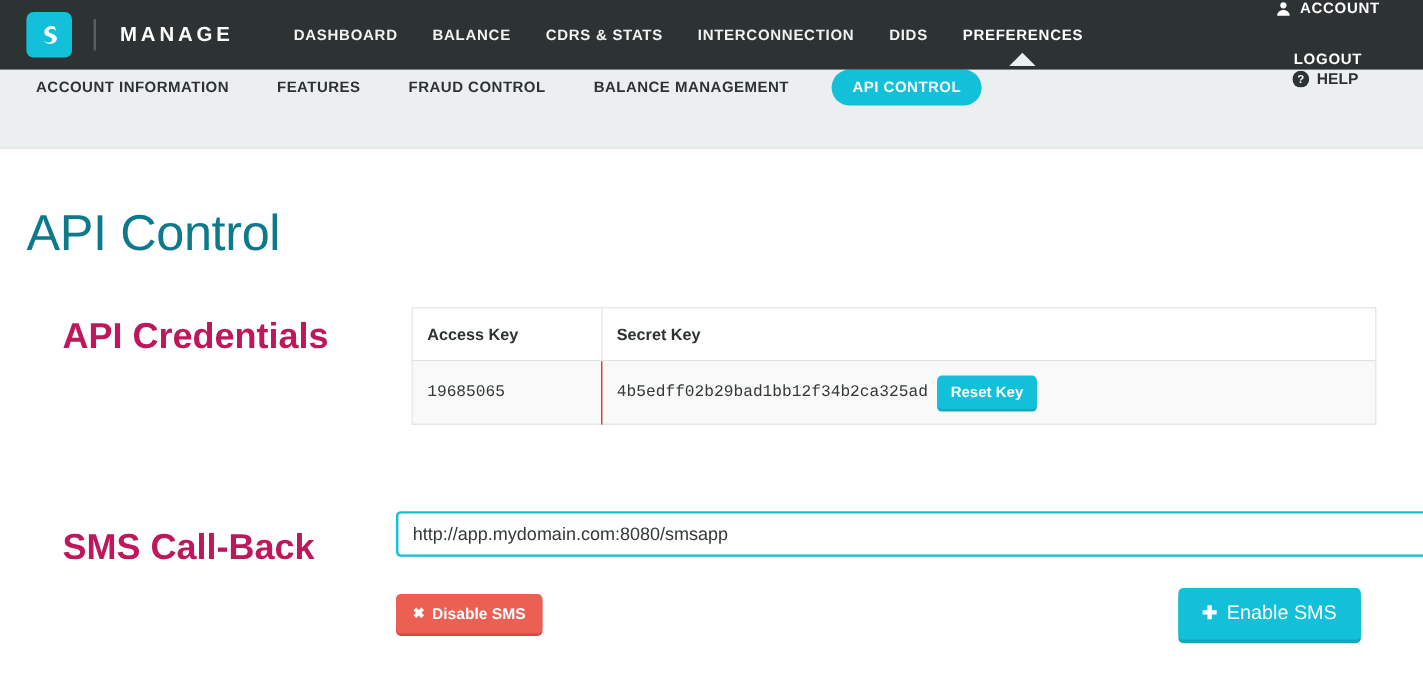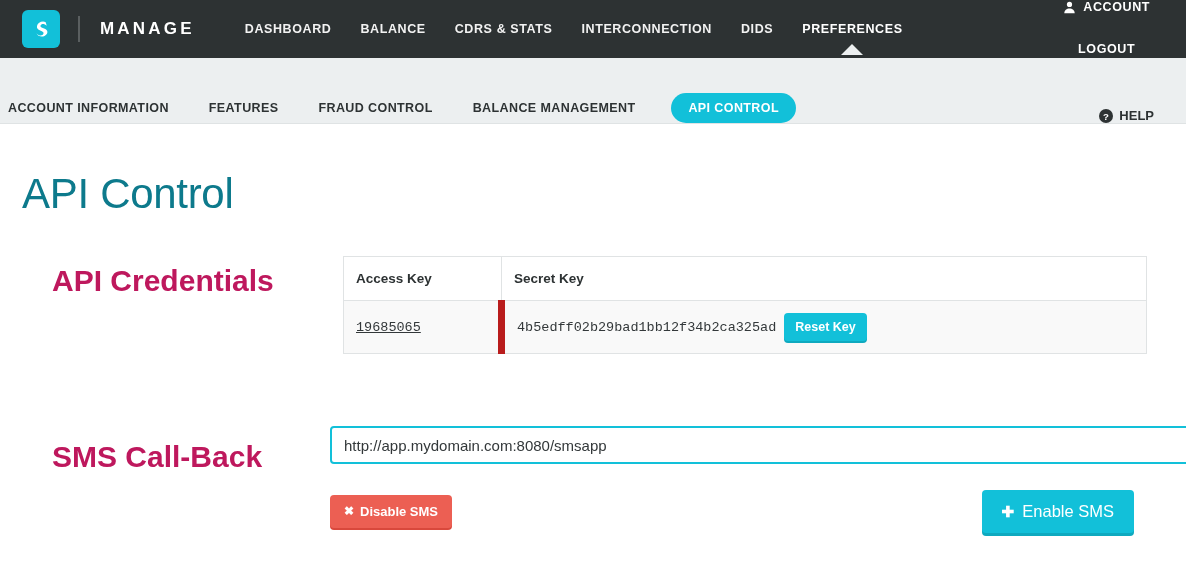--- a/index.html
+++ b/index.html
@@ -85,22 +85,22 @@
     align-items: center;
     gap: 7px;
   }
   .user-icon svg { display: block; }
 
   
   .subnav {
     height: 66px;
     background: #eceff0;
     display: flex;
-    align-items: flex-end;
-    padding: 0 8px;
+    align-items: flex-start;
+    padding: 0 30px;
     border-bottom: 1px solid #dfe3e4;
   }
   .subnav-items { display: flex; align-items: center; gap: 0; }
   .subnav-item {
     color: #2d3233;
     font-size: 12.5px;
     font-weight: bold;
     letter-spacing: 0.4px;
     text-decoration: none;
     padding: 0 28px 0 0;
@@ -174,21 +174,21 @@
   .cred-table th.c1 { width: 158px; border-right: 1px solid #e0e3e4; }
   .cred-table td {
     font-family: "Liberation Mono", monospace;
     font-size: 13.5px;
     color: #33383a;
     padding: 12px 0 12px 12px;
     background: #f9f9f9;
     vertical-align: middle;
     height: 53px;
   }
-  .cred-table td.c1 { border-right: 7px solid #b91c1c; text-decoration: underline; }
+  .cred-table td.c1 { border-right: 1px solid #b91c1c; }
   .secret-cell { display: flex; align-items: center; gap: 8px; }
 
   .btn {
     display: inline-flex;
     align-items: center;
     justify-content: center;
     border: none;
     cursor: pointer;
     font-family: "Liberation Sans", sans-serif;
     color: #ffffff;

